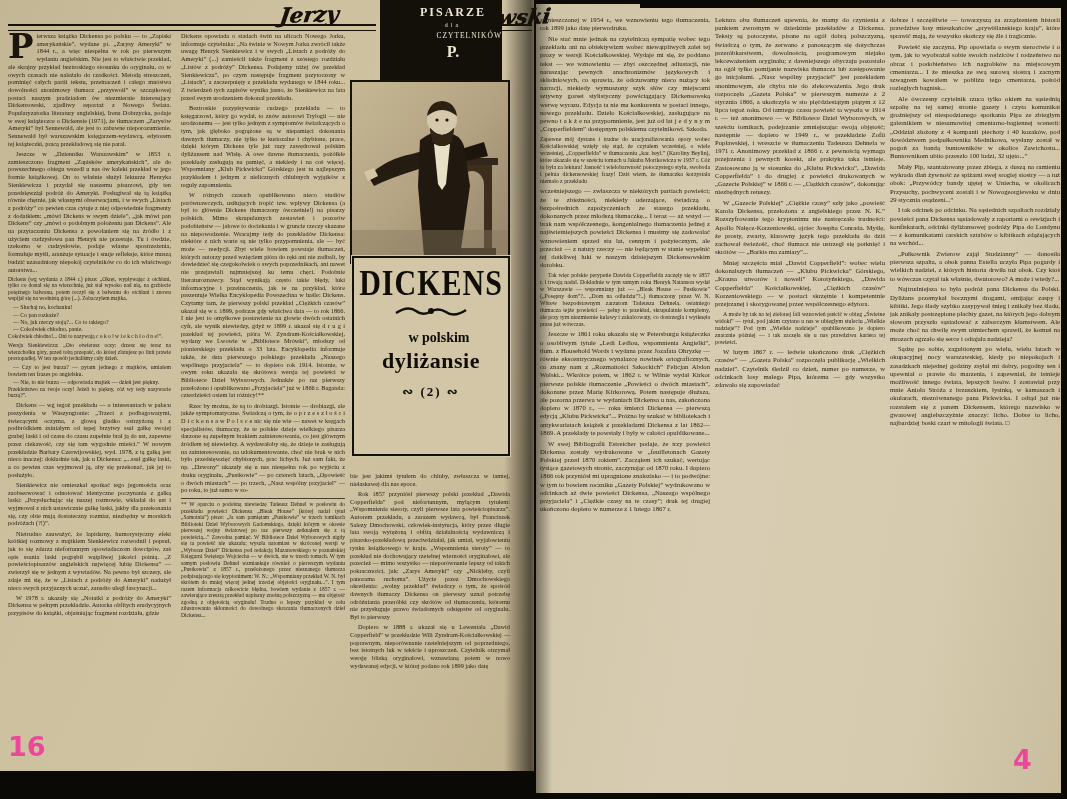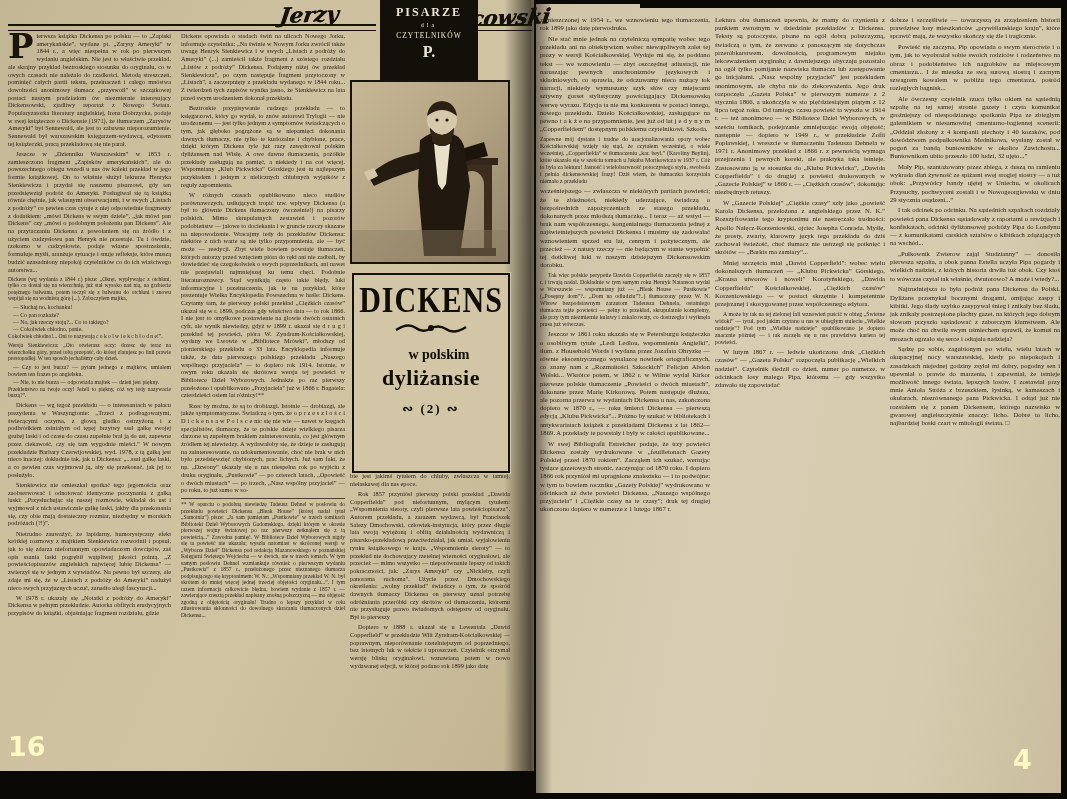--- a/index.html
+++ b/index.html
@@ -40,30 +40,31 @@
   .head-rule{
     position:absolute;z-index:2;height:4px;
     border-top:2.5px solid #181209;border-bottom:1px solid #181209;
   }
   .rule-a{left:8px;top:24px;width:368px;}
   .rule-b{left:450px;top:24px;width:82px;}
   .series-box{
     position:absolute;left:380px;top:0;width:98px;height:80px;z-index:5;
     background:#131009;color:#ece5d2;text-align:center;
     font-family:"Liberation Serif", serif;
+    padding-left:24px;
   }
   .series-box .l1{font-size:12px;letter-spacing:2px;font-weight:bold;margin-top:5px;}
   .series-box .l2{font-size:6px;letter-spacing:3px;margin-top:2px;}
-  .series-box .l3{font-size:7.5px;letter-spacing:1px;margin-top:3px;}
+  .series-box .l3{font-size:7.5px;letter-spacing:1px;margin-top:3px;text-align:right;}
   .series-box .l4{font-size:16px;font-weight:bold;margin-top:3px;}
   
   .illustration{position:absolute;left:350px;top:80px;width:160px;height:184px;z-index:2;}
   
   .title-box{
-    position:absolute;left:352px;top:273px;width:154px;height:196px;z-index:4;
+    position:absolute;left:352px;top:256px;width:154px;height:196px;z-index:4;
     background:#d2c6a7;border:2px solid #14100a;
     box-shadow:0 0 0 1px #d2c6a7, inset 0 0 0 1px #d2c6a7;
     text-align:center;color:#100d07;
   }
   .title-box .main{
     font-family:"Liberation Serif", serif;font-weight:bold;font-size:30px;
     letter-spacing:1px;transform:scaleY(1.2);margin-top:8px;
   }
   .title-box .orn{margin-top:4px;}
   .title-box .sub1{font-weight:bold;font-size:14px;margin-top:8px;padding-left:16px;}
@@ -86,21 +87,21 @@
   }
   .lp-c1{left:8px;top:32px;width:163px;height:734px;}
   .lp-c2{left:181px;top:32px;width:164px;height:734px;}
   .lp-c3{left:350px;top:472px;width:160px;height:294px;}
   .rp-c1{left:540px;top:16px;width:170px;height:772px;font-size:6.7px;line-height:8.2px;}
   .rp-c2{left:715px;top:16px;width:170px;height:772px;font-size:6.7px;line-height:8.2px;}
   .rp-c3{left:890px;top:16px;width:170px;height:722px;font-size:6.7px;line-height:8.2px;}
   .rp-c1 p.small,.rp-c2 p.small,.rp-c3 p.small{font-size:5.8px;line-height:7px;}
   
   .pagenum{
-    position:absolute;z-index:4;color:#fef9c3;
+    position:absolute;z-index:4;color:#ec4899;
     font-family:"DejaVu Sans", sans-serif;font-weight:bold;font-size:27px;
   }
   .pn-16{left:8px;top:731px;}
   .pn-17{left:1013px;top:744px;}
 </style>
 </head>
 <body>
 
 <div class="page page-left"></div>
 <div class="page page-right"></div>

